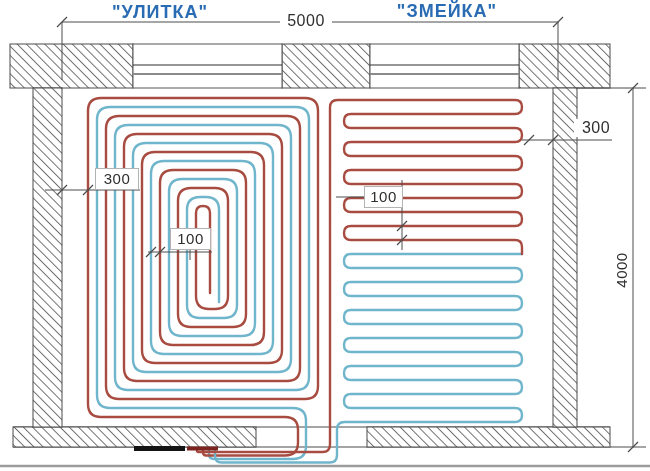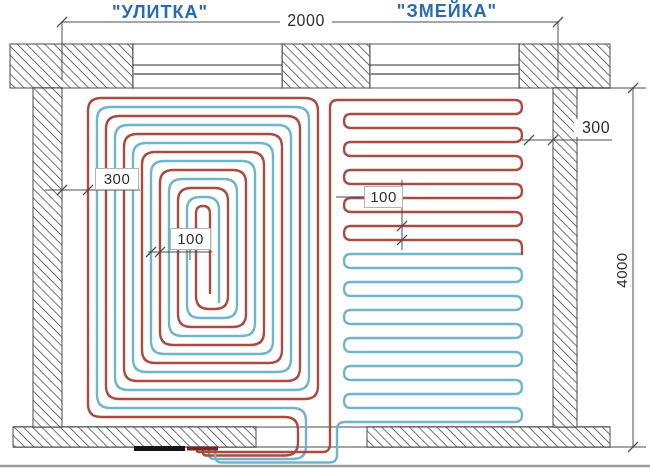--- a/index.html
+++ b/index.html
@@ -73,19 +73,19 @@
       <line x1="397" y1="245" x2="407" y2="235" stroke="#4d4d4d" stroke-width="1.3"></line>
       <line x1="336" y1="197" x2="364" y2="197" stroke="#4d4d4d" stroke-width="1"></line>
       <line x1="522" y1="140" x2="612" y2="140" stroke="#4d4d4d" stroke-width="1"></line>
       <line x1="524" y1="145" x2="534" y2="135" stroke="#4d4d4d" stroke-width="1.3"></line>
       <line x1="548" y1="145" x2="558" y2="135" stroke="#4d4d4d" stroke-width="1.3"></line>
       <line x1="0" y1="466" x2="650" y2="466" stroke="#9c9c9c" stroke-width="2.5"></line>
     </svg>
 
   <div class="lbl title" id="t-ul" style="color: rgb(42, 108, 179);">"УЛИТКА"</div>
   <div class="lbl title" id="t-zm" style="color: rgb(42, 108, 179);">"ЗМЕЙКА"</div>
-  <div class="lbl" id="d5000">2000</div>
+  <div class="lbl" id="d5000">5000</div>
   <div class="lbl boxed" id="d300l">300</div>
   <div class="lbl boxed" id="d100l">100</div>
   <div class="lbl boxed" id="d100r">100</div>
   <div class="lbl" id="d300r">300</div>
   <div class="lbl" id="d4000">4000</div>
 </div>
 
 </body></html>

